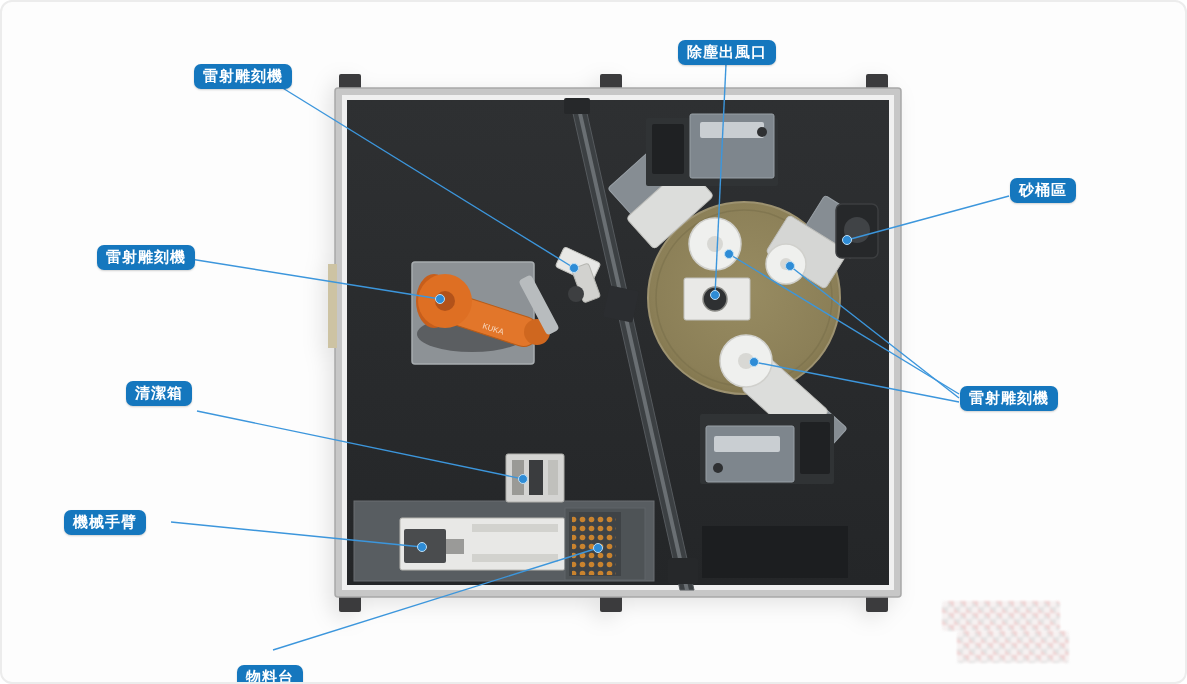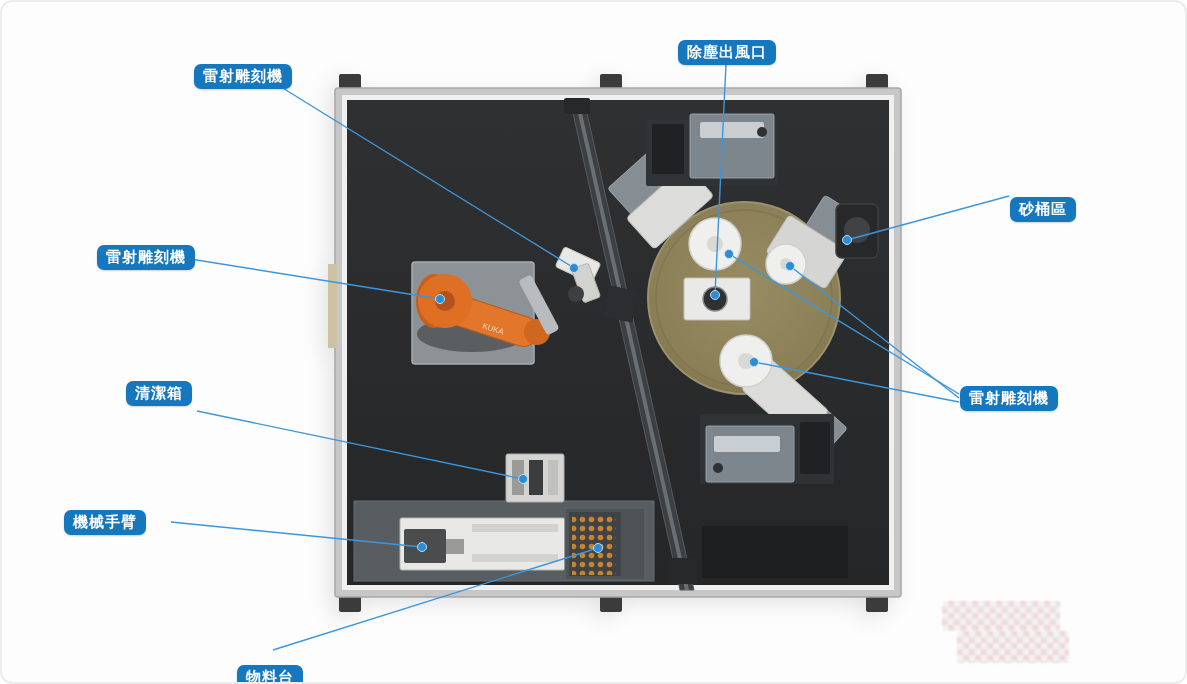--- a/index.html
+++ b/index.html
@@ -198,21 +198,21 @@
       <circle cx="788" cy="264" r="4.5" fill="#2E8CD6" stroke="#BEDFF5" stroke-width="1"></circle>
       <circle cx="752" cy="360" r="4.5" fill="#2E8CD6" stroke="#BEDFF5" stroke-width="1"></circle>
       <circle cx="521" cy="477" r="4.5" fill="#2E8CD6" stroke="#BEDFF5" stroke-width="1"></circle>
       <circle cx="420" cy="545" r="4.5" fill="#2E8CD6" stroke="#BEDFF5" stroke-width="1"></circle>
       <circle cx="596" cy="546" r="4.5" fill="#2E8CD6" stroke="#BEDFF5" stroke-width="1"></circle>
     </g>
   </svg>
 
   <div class="label" style="left:192px;top:62px">雷射雕刻機</div>
   <div class="label" style="left:676px;top:38px">除塵出風口</div>
-  <div class="label" style="left:1008px;top:195px">砂桶區</div>
+  <div class="label" style="left:1008px;top:176px">砂桶區</div>
   <div class="label" style="left:95px;top:243px">雷射雕刻機</div>
   <div class="label" style="left:958px;top:384px">雷射雕刻機</div>
   <div class="label" style="left:124px;top:379px">清潔箱</div>
   <div class="label" style="left:62px;top:508px">機械手臂</div>
   <div class="label" style="left:235px;top:663px">物料台</div>
 
   <div class="mosaic" style="left:940px;top:599px;width:118px;height:30px"></div>
   <div class="mosaic" style="left:955px;top:629px;width:112px;height:32px"></div>
 
 </div>

